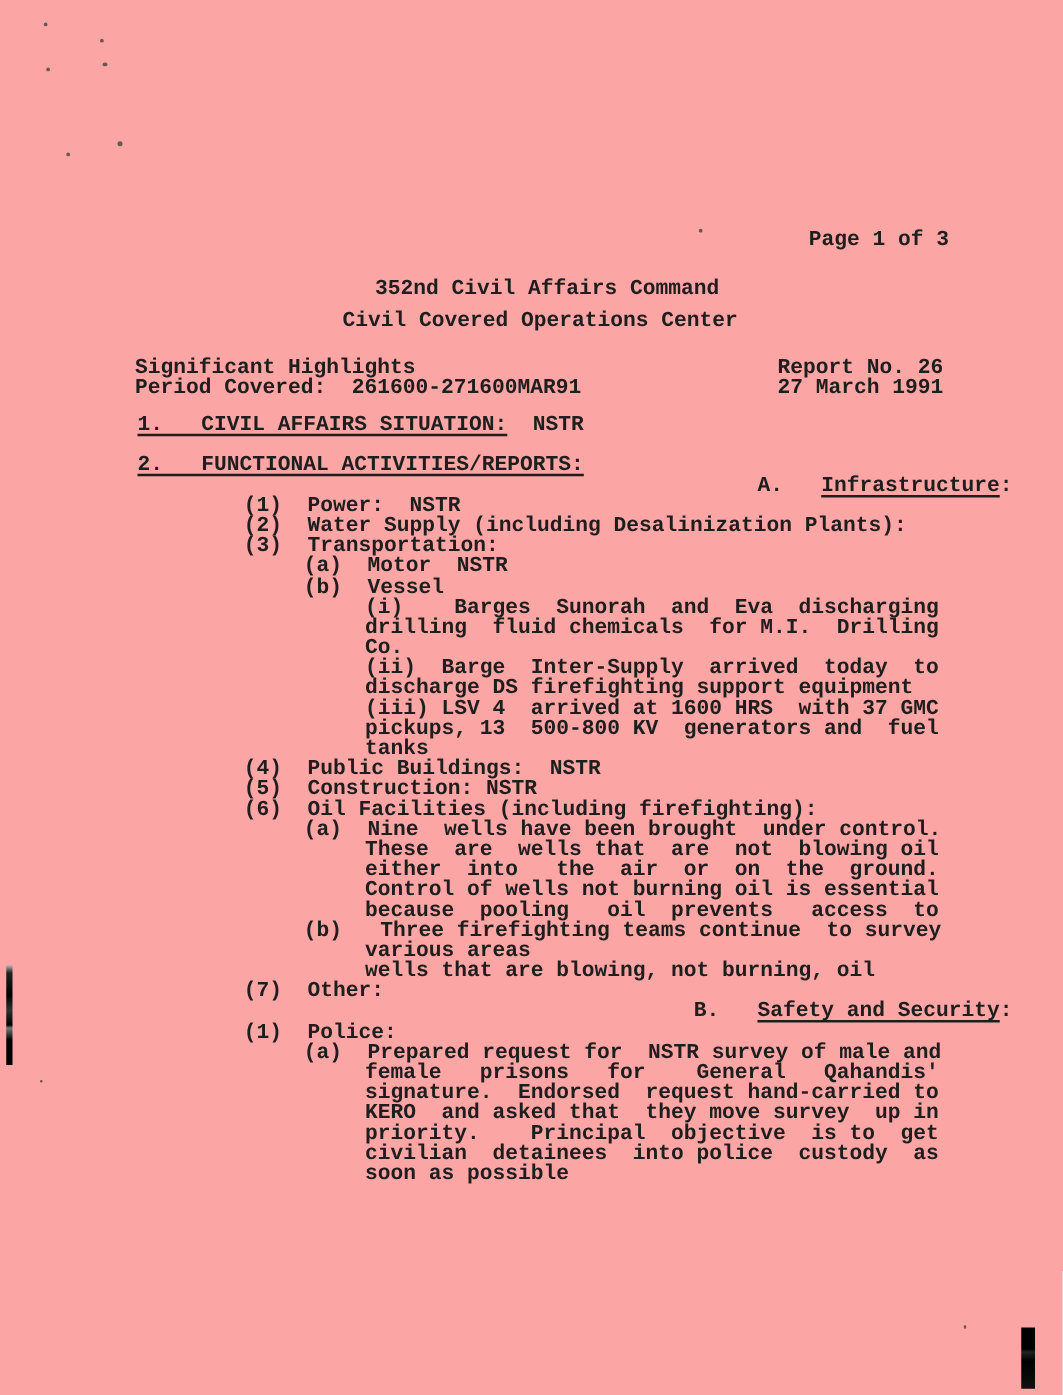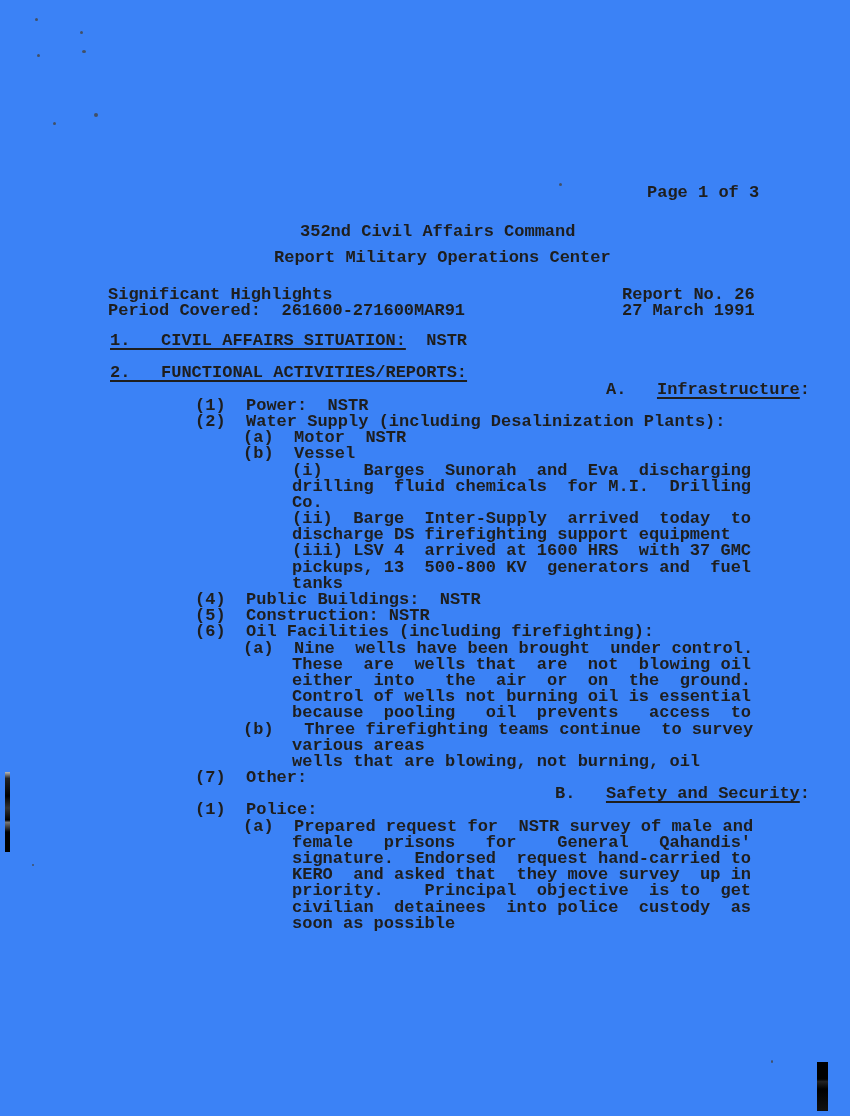--- a/index.html
+++ b/index.html
@@ -1,17 +1,17 @@
 <!DOCTYPE html>
 <html><head>
 <meta charset="utf-8">
 <style>
   html,body{margin:0;padding:0;background:#e8e8e8;}
   .sheet{
-    position:relative; width:850px; height:1116px; background:#3b82f6;
+    position:relative; width:850px; height:1116px; background:#fca5a5;
     overflow:hidden;
     font-family:"Liberation Mono","DejaVu Sans Mono",monospace;
     font-weight:700; font-size:17px; color:#1e1e1e;
     -webkit-font-smoothing:antialiased;
   }
   .abs{position:absolute; white-space:pre; line-height:17px;}
   .pagelabel{left:647px; top:184px;}
   .title1{left:300px; top:223px;}
   .title2{left:274px; top:249px;}
   .metaL1{left:108px; top:286px;}
@@ -34,34 +34,35 @@
   .speck{position:absolute; background:#444; width:3px; height:3px; border-radius:50%; opacity:.8;}
 </style>
 </head>
 <body>
 
 <div class="sheet">
 
   <div class="abs pagelabel">Page 1 of 3</div>
 
   <div class="abs title1">352nd Civil Affairs Command</div>
-  <div class="abs title2">Report Military Operations Center</div>
+  <div class="abs title2">Civil Covered Operations Center</div>
 
   <div class="abs metaL1">Significant Highlights</div>
   <div class="abs metaL2">Period Covered:  261600-271600MAR91</div>
   <div class="abs metaR1">Report No. 26</div>
   <div class="abs metaR2">27 March 1991</div>
 
   <div class="abs docbody">
       <div class="line ind0"><span class="u">1.   CIVIL AFFAIRS SITUATION:</span><span>  NSTR</span></div>
       <div class="line ind0"></div>
       <div class="line ind0"><span class="u">2.   FUNCTIONAL ACTIVITIES/REPORTS:</span></div>
       <div class="line ind1"><span>A.   </span><span class="u">Infrastructure</span><span>:</span></div>
       <div class="line ind2"><span>(1)  Power:  NSTR</span></div>
       <div class="line ind2"><span>(2)  Water Supply (including Desalinization Plants):</span></div>
+      <div class="line ind2"><span>(3)  Transportation:</span></div>
       <div class="line ind3"><span>(a)  Motor  NSTR</span></div>
       <div class="line ind3"><span>(b)  Vessel</span></div>
       <div class="line ind4"><span>(i)    Barges  Sunorah  and  Eva  discharging</span></div>
       <div class="line ind4"><span>drilling  fluid chemicals  for M.I.  Drilling</span></div>
       <div class="line ind4"><span>Co.</span></div>
       <div class="line ind4"><span>(ii)  Barge  Inter-Supply  arrived  today  to</span></div>
       <div class="line ind4"><span>discharge DS firefighting support equipment</span></div>
       <div class="line ind4"><span>(iii) LSV 4  arrived at 1600 HRS  with 37 GMC</span></div>
       <div class="line ind4"><span>pickups, 13  500-800 KV  generators and  fuel</span></div>
       <div class="line ind4"><span>tanks</span></div>

